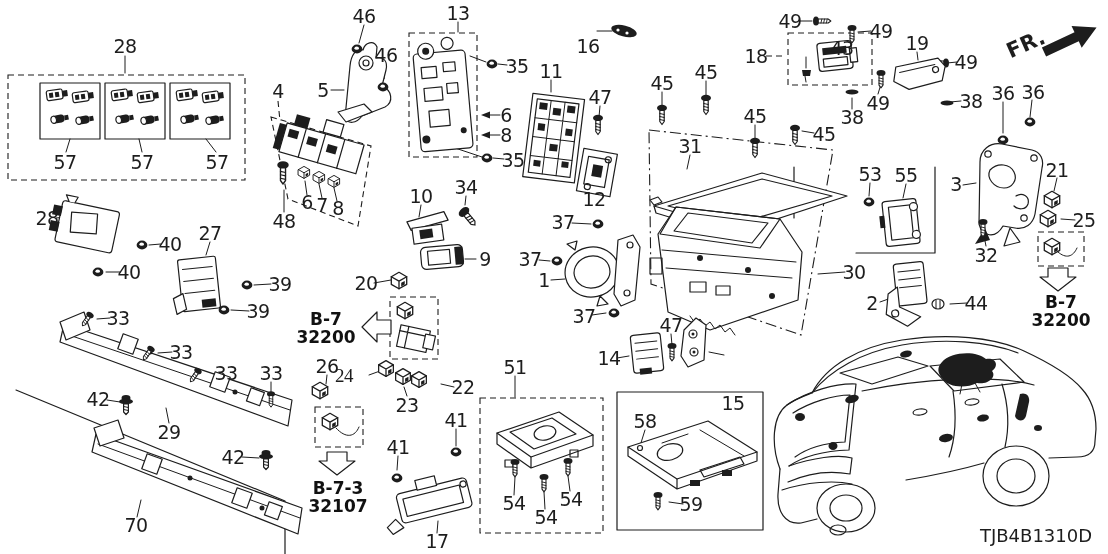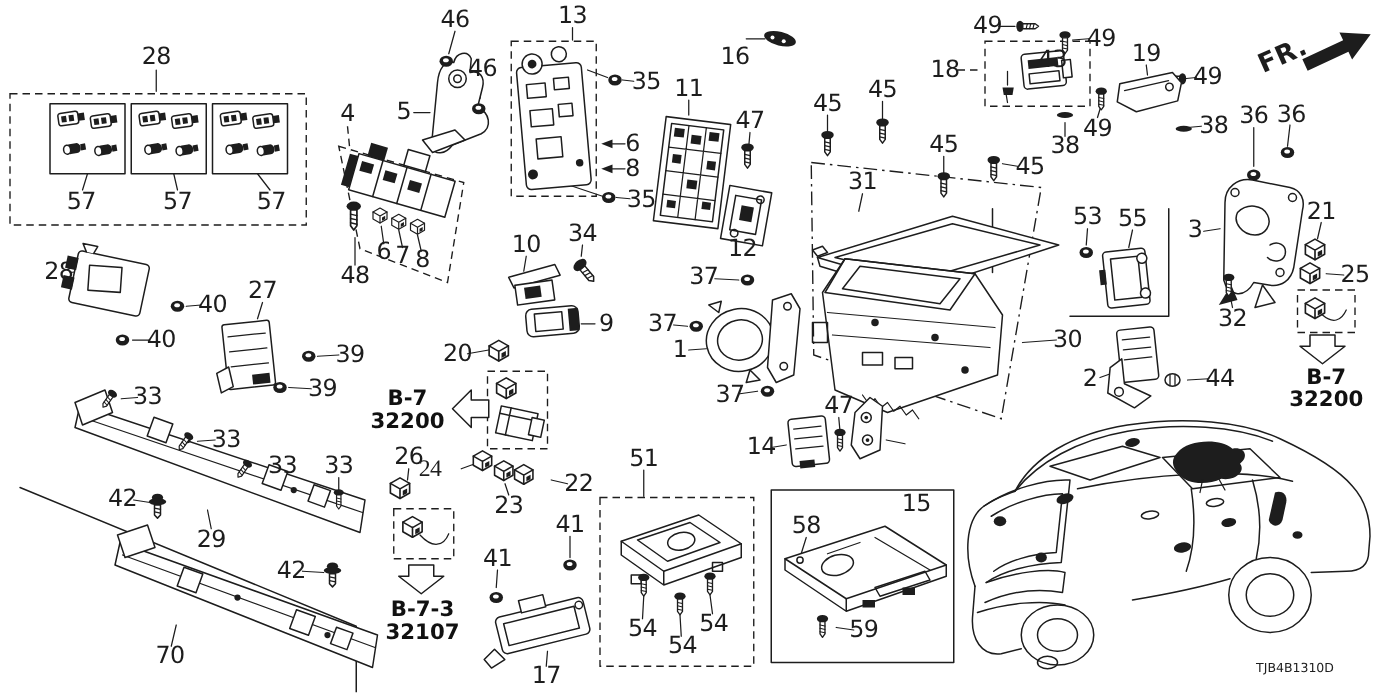--- a/index.html
+++ b/index.html
@@ -6,21 +6,21 @@
   .stage{position:relative;width:1108px;height:554px;background:#fff;overflow:hidden;
          font-family:"DejaVu Sans",sans-serif;color:#1d1d1d;}
   .stage svg{position:absolute;left:0;top:0;}
   .layer{position:absolute;left:0;top:0;width:100%;height:100%;pointer-events:none;}
   .callout{position:absolute;transform:translate(-50%,-50%);font-size:19px;line-height:1;
            letter-spacing:-0.5px;white-space:nowrap;color:#1d1d1d;}
   .ref{position:absolute;transform:translate(-50%,-50%);font-weight:700;font-size:17px;
        line-height:1.05;text-align:center;white-space:nowrap;color:#111;}
   .fr{position:absolute;left:1026px;top:44px;transform:translate(-50%,-50%) rotate(-24deg);
       font-weight:700;font-size:21px;letter-spacing:0.5px;}
-  .code{position:absolute;left:1036px;top:535px;transform:translate(-50%,-50%);font-size:10px;}
+  .code{position:absolute;left:1036px;top:535px;transform:translate(-50%,-50%);font-size:18px;}
   
   .s{fill:#fff;stroke:#1d1d1d;stroke-width:1.2;stroke-linejoin:round;stroke-linecap:round;}
   .o{fill:none;stroke:#1d1d1d;stroke-width:1.2;stroke-linejoin:round;stroke-linecap:round;}
   .t{fill:none;stroke:#1d1d1d;stroke-width:1;stroke-linejoin:round;stroke-linecap:round;}
   .k{fill:#1d1d1d;stroke:none;}
   .dash{fill:none;stroke:#1d1d1d;stroke-width:1.1;stroke-dasharray:6 4;}
   .dashdot{fill:none;stroke:#1d1d1d;stroke-width:1.1;stroke-dasharray:11 4 2 4;}
 </style>
 </head>
 <body>

